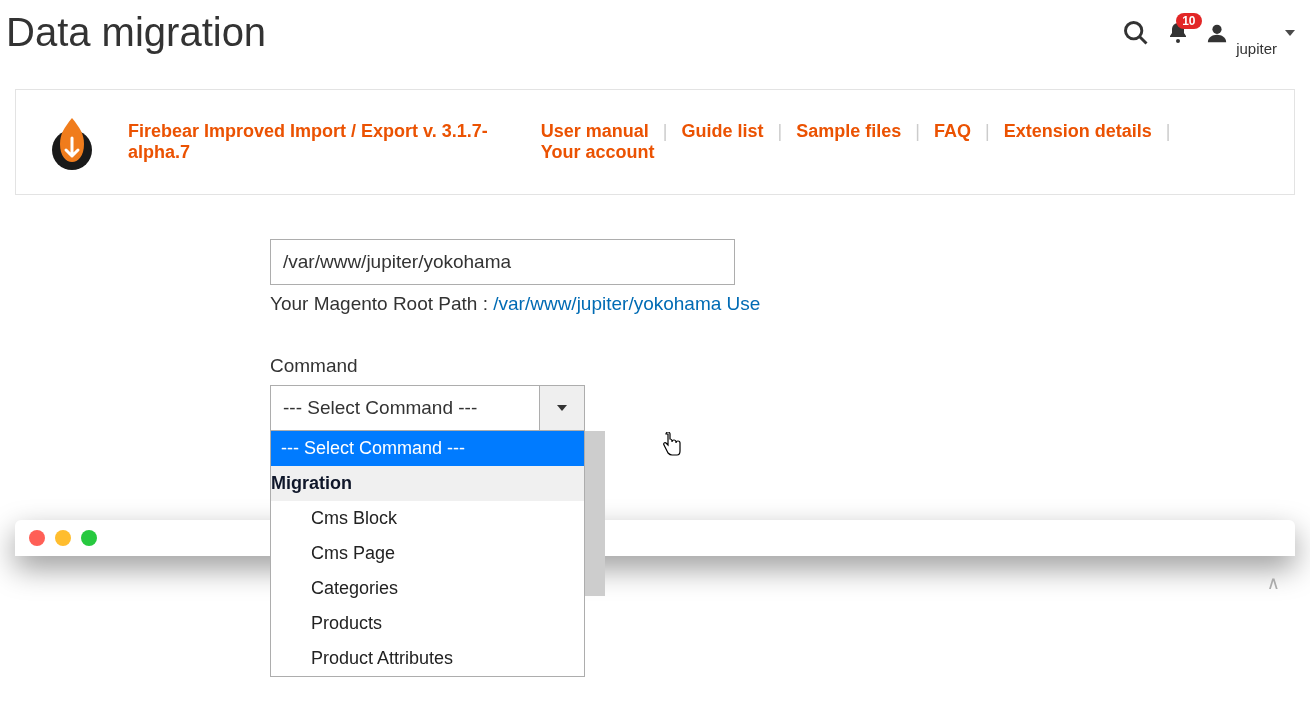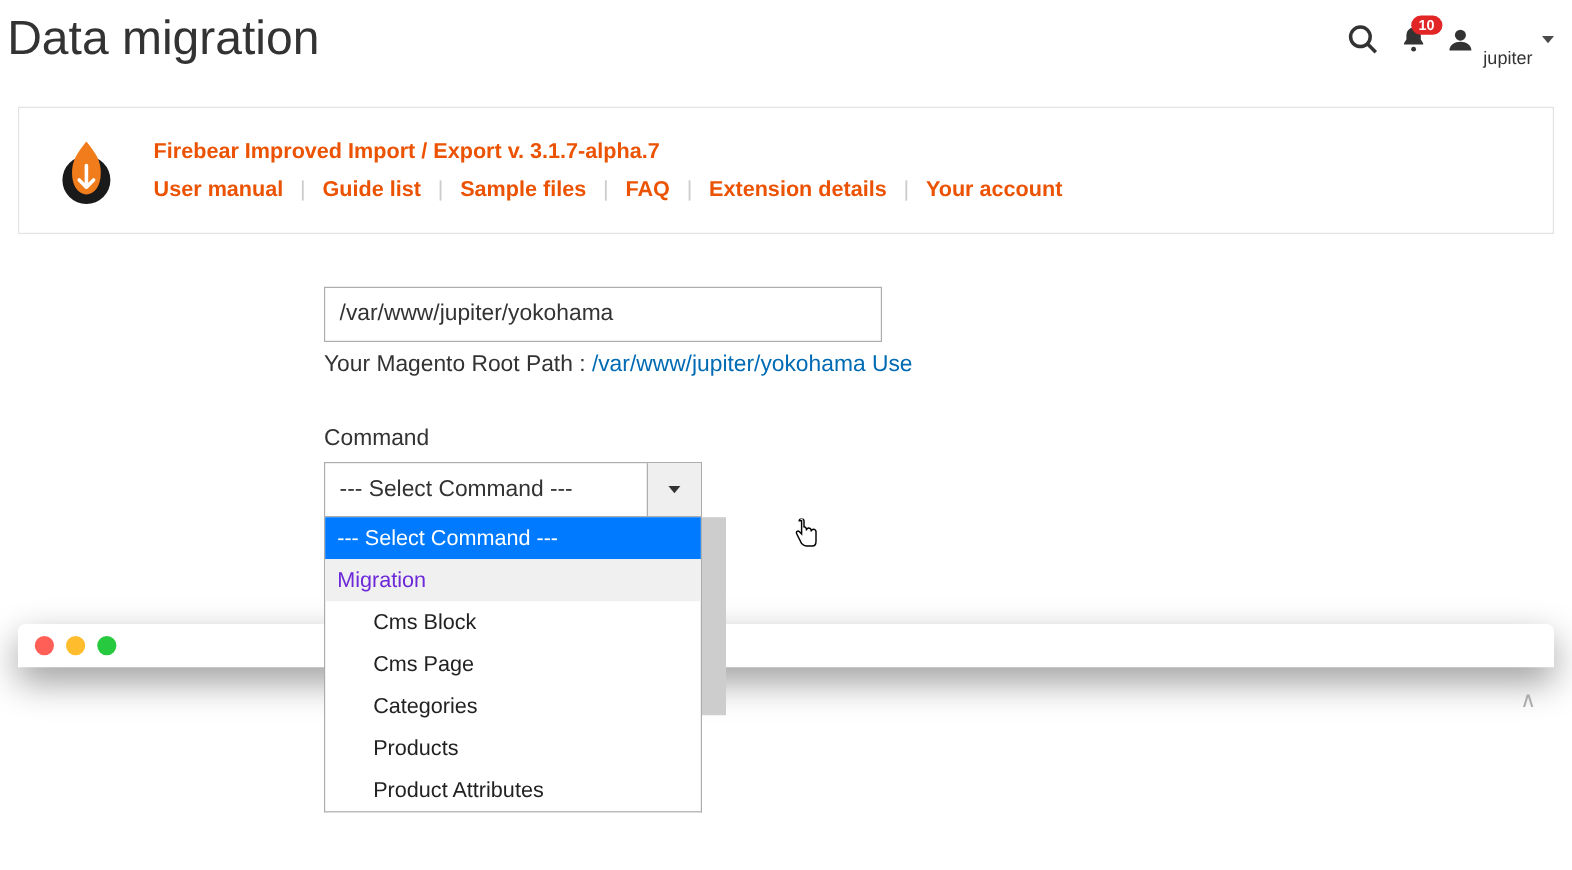--- a/index.html
+++ b/index.html
@@ -59,21 +59,21 @@
   
   .info-box {
     border: 1px solid #e3e3e3;
     margin: 0 15px;
     padding: 22px 30px;
     display: flex;
     align-items: center;
     gap: 30px;
   }
   .flame-icon { width: 52px; height: 60px; flex-shrink: 0; }
-  .info-content { display: flex; flex-direction: column; gap: 10px; }
+  .info-content { display: flex; flex-direction: row; gap: 10px; }
   .info-title { color: #eb5202; font-size: 18px; font-weight: 700; }
   .info-links { display: flex; align-items: center; flex-wrap: wrap; }
   .info-links a {
     color: #eb5202;
     font-size: 18px;
     font-weight: 600;
     text-decoration: none;
   }
   .sep {
     color: #ccc;
@@ -159,24 +159,24 @@
   }
   .dd-item {
     font-size: 18px;
     padding: 7px 10px 7px 10px;
     color: #222;
     cursor: pointer;
   }
   .dd-selected { background: #007bff; color: #fff; }
   .dd-group {
     font-size: 18px;
-    font-weight: 400;
-    padding: 7px 10px;
+    font-weight: 700;
+    padding: 7px 0;
     background: #f0f0f0;
-    color: #6d28d9;
+    color: #0f172a;
   }
   .dd-sub { padding-left: 40px; }
   .scrollbar {
     position: absolute;
     top: 46px;
     left: 315px;
     width: 20px;
     height: 165px;
     background: #cdcdcd;
     z-index: 11;

